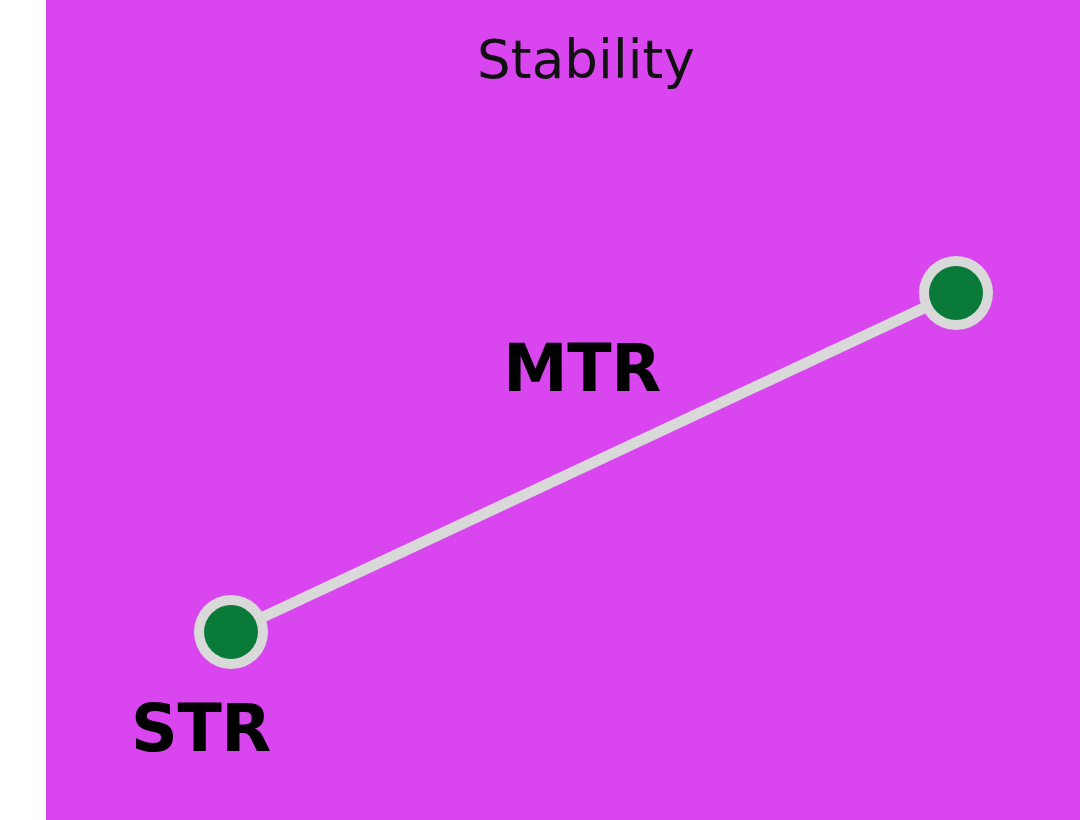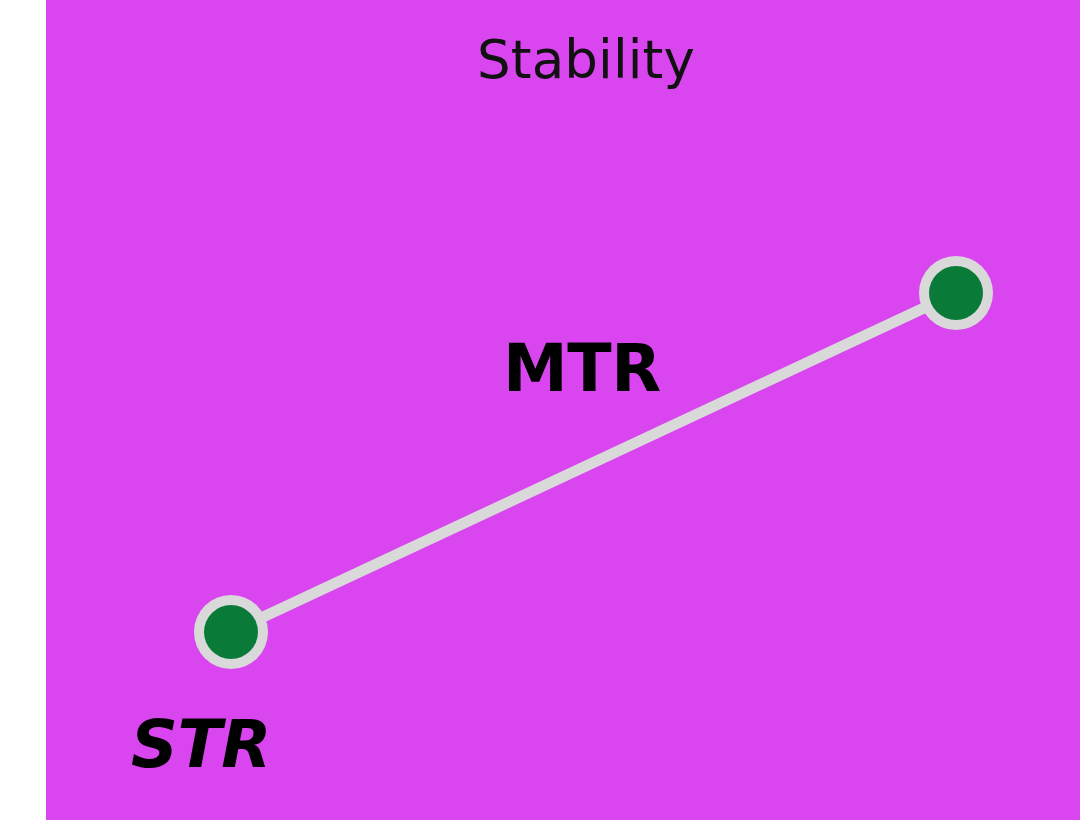--- a/index.html
+++ b/index.html
@@ -63,21 +63,21 @@
     font-size: 65px;
     font-weight: 700;
     line-height: 1.0;
     color: #000000;
     white-space: nowrap;
     letter-spacing: -0.4px;
   }
 
   
   #label-annual { left: 755px; top: 142px; }
-  #label-str    { left: 85px;  top: 712px; font-style: italic; }
+  #label-str    { left: 85px;  top: 696px; }
   #label-mtr    { left: 457px; top: 336px; text-align: center; }
 </style>
 </head>
 <body>
 
 <div id="figure" style="background: #d946ef; margin-left: 46px;">
 
   <svg id="plot-canvas" viewBox="0 0 1080 820" xmlns="http://www.w3.org/2000/svg">
 
     <line x1="185" y1="632" x2="910" y2="293" stroke="#d9d9d9" stroke-width="11" stroke-linecap="round"></line>

